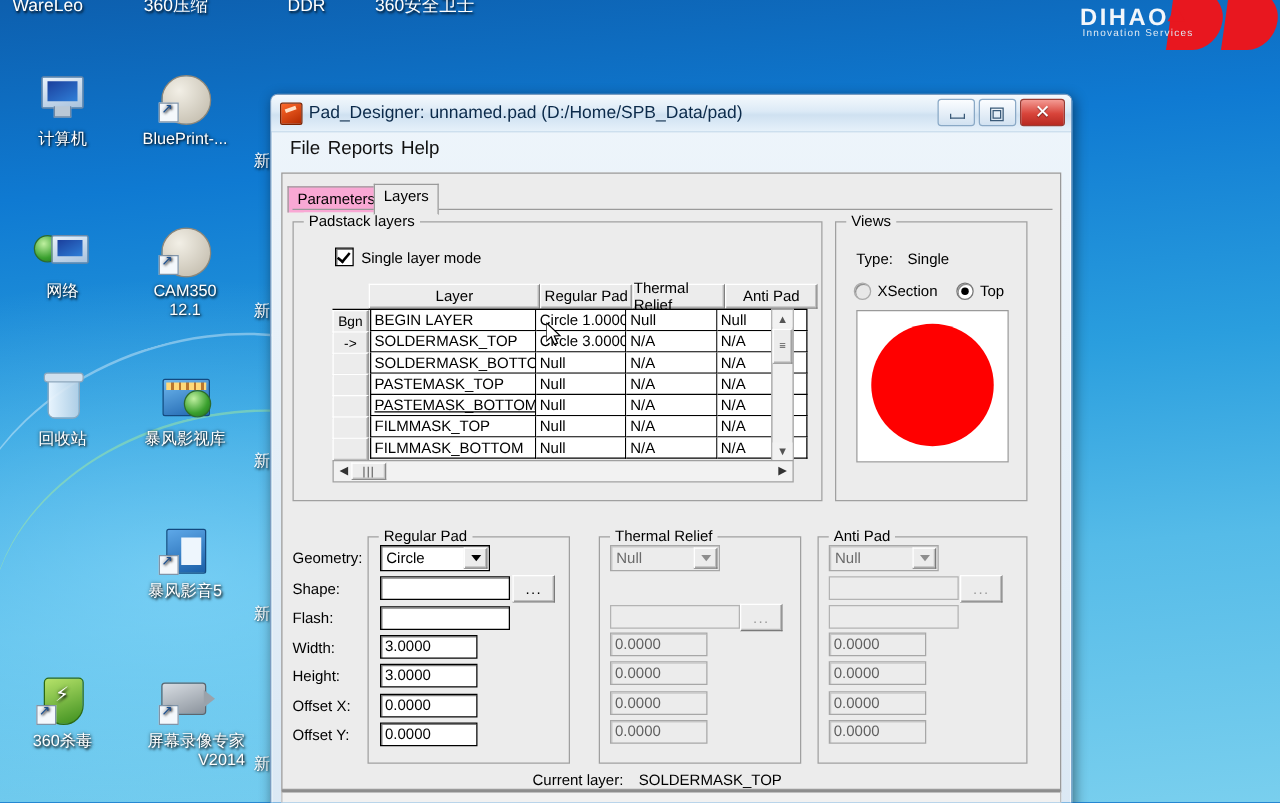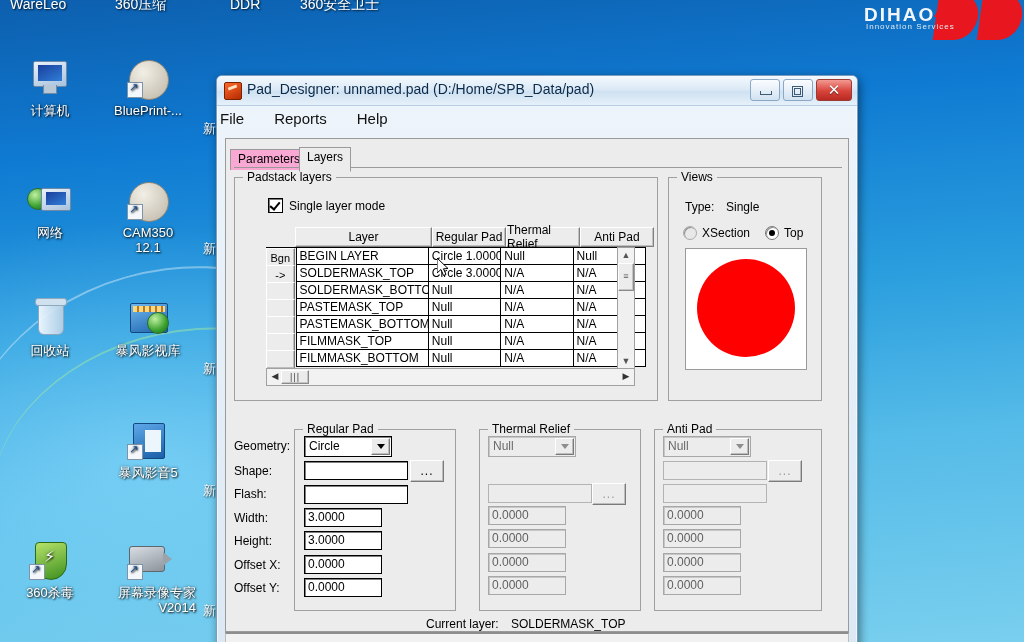--- a/index.html
+++ b/index.html
@@ -89,21 +89,21 @@
   .wbtn{width:28px;height:20px;border:1px solid #8aa9c6;border-radius:3px;
     background:linear-gradient(180deg,#fbfdff,#d2e2f1);position:relative;}
   .wbtn.close{width:34px;border-color:#9a3a32;
     background:linear-gradient(180deg,#f39a93,#d8443a 55%,#b82a22);}
   .wbtn .m{position:absolute;left:9px;top:11px;width:10px;height:3px;border:1px solid #3a5a78;border-top:none;}
   .wbtn .x{position:absolute;left:8px;top:6px;width:9px;height:9px;border:1px solid #3a5a78;}
   .wbtn .x:after{content:"";position:absolute;left:1px;top:1px;width:5px;height:5px;border:1px solid #3a5a78;}
   .wbtn.close .c{position:absolute;left:0;right:0;top:1px;text-align:center;color:#fff;font-size:15px;font-weight:bold;
     text-shadow:0 1px 1px rgba(0,0,0,.5);line-height:18px;}
 
-  #menubar{height:26px;padding:3px 0 0 0;font-size:15px;color:#111;display:flex;gap:24px;}
+  #menubar{height:26px;padding:3px 0 0 12px;font-size:15px;color:#111;display:flex;}
   #menubar span{cursor:default;padding:1px 3px;}
 
   
   #client{position:absolute;left:8px;top:62px;right:8px;bottom:30px;
     background:#ececec;border:1px solid #9a9a9a;}
   #tabstrip{position:relative;height:21px;margin:8px 0 0 4px;}
   .tab{position:absolute;top:2px;height:18px;padding:2px 7px 0;font-size:12px;color:#000;
     background:#f9a8d4;border:1px solid #9a9a9a;border-bottom:none;}
   .tab.active{top:0;height:21px;background:#ececec;border-bottom:1px solid #ececec;z-index:3;}
   #tabline{position:absolute;left:4px;right:6px;top:20px;height:1px;background:#9a9a9a;}
@@ -347,21 +347,21 @@
           </div>
           <div class="tr">
             <div class="rowbtn"></div>
             <div class="td" style="width:135px;border-left:1px solid #000;">PASTEMASK_TOP</div>
             <div class="td" style="width:72px;">Null</div>
             <div class="td" style="width:72px;">N/A</div>
             <div class="td" style="width:72px;">N/A</div>
           </div>
           <div class="tr">
             <div class="rowbtn"></div>
-            <div class="td" style="width:135px;border-left:1px solid #000;">PASTEMASK_BOTTOM</div>
+            <div class="td" style="width:135px;border-left:1px solid #000;text-decoration:underline;">PASTEMASK_BOTTOM</div>
             <div class="td" style="width:72px;">Null</div>
             <div class="td" style="width:72px;">N/A</div>
             <div class="td" style="width:72px;">N/A</div>
           </div>
           <div class="tr">
             <div class="rowbtn"></div>
             <div class="td" style="width:135px;border-left:1px solid #000;">FILMMASK_TOP</div>
             <div class="td" style="width:72px;">Null</div>
             <div class="td" style="width:72px;">N/A</div>
             <div class="td" style="width:72px;">N/A</div>

